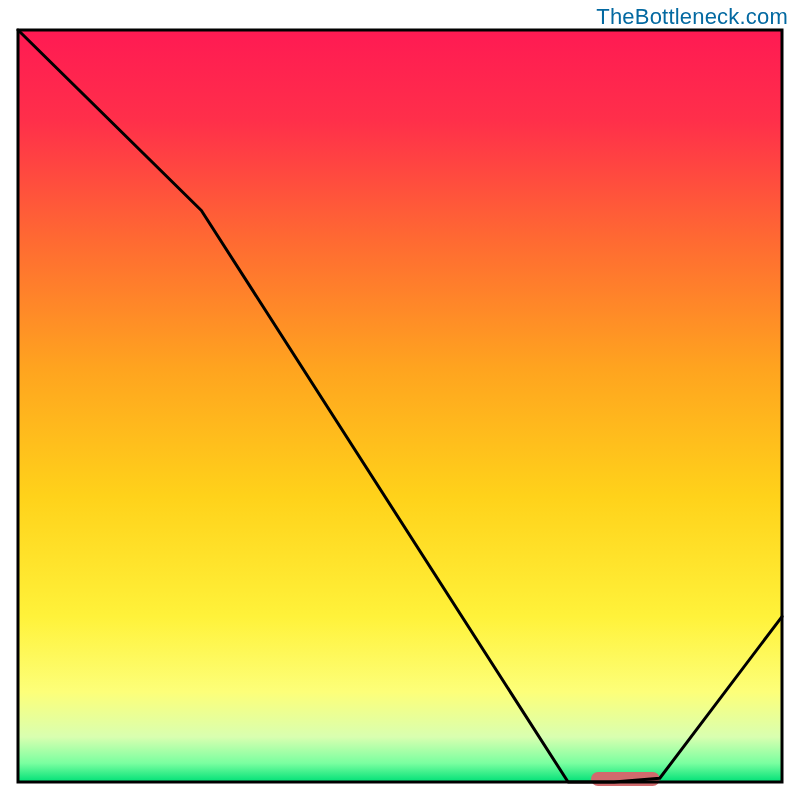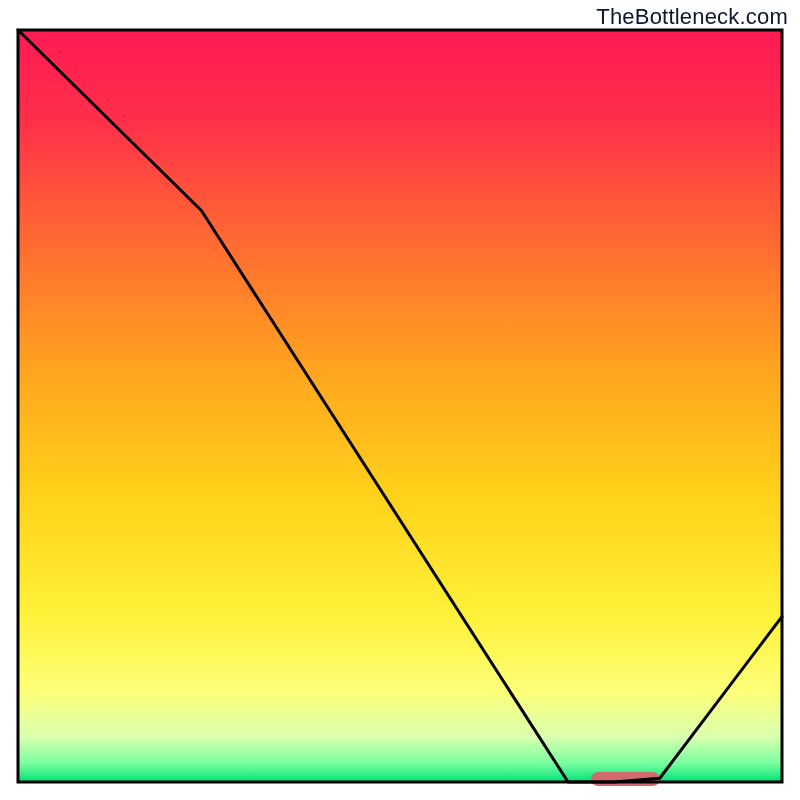--- a/index.html
+++ b/index.html
@@ -13,21 +13,21 @@
   }
   .container {
     position: relative;
     width: 800px;
     height: 800px;
   }
   .watermark {
     position: absolute;
     top: 4px;
     right: 12px;
-    color: #0f172a;
+    color: #0369a1;
     font-size: 22px;
     font-weight: 500;
     letter-spacing: 0.2px;
     user-select: none;
   }
   svg.chart {
     position: absolute;
     left: 0;
     top: 0;
     width: 800px;

